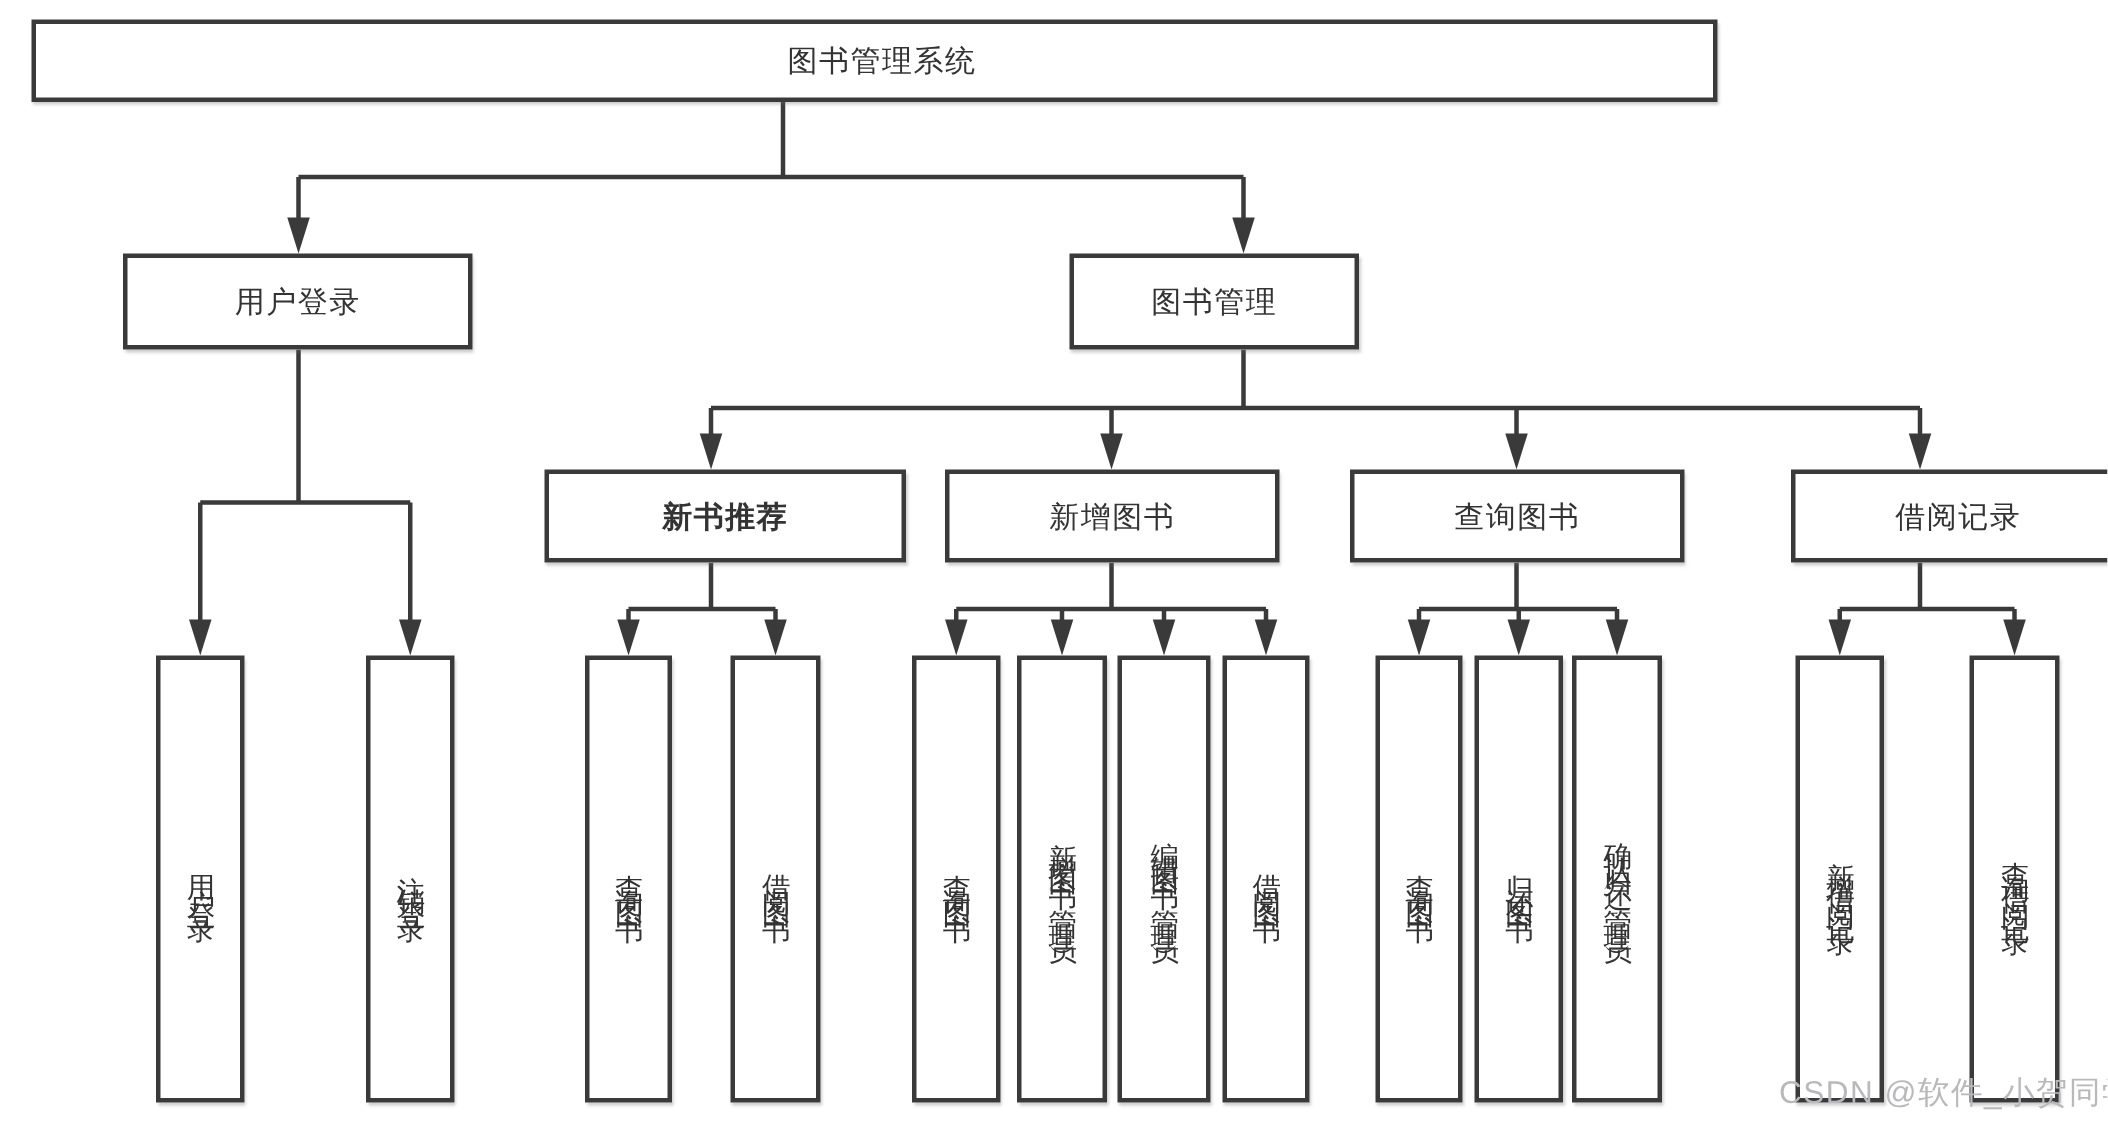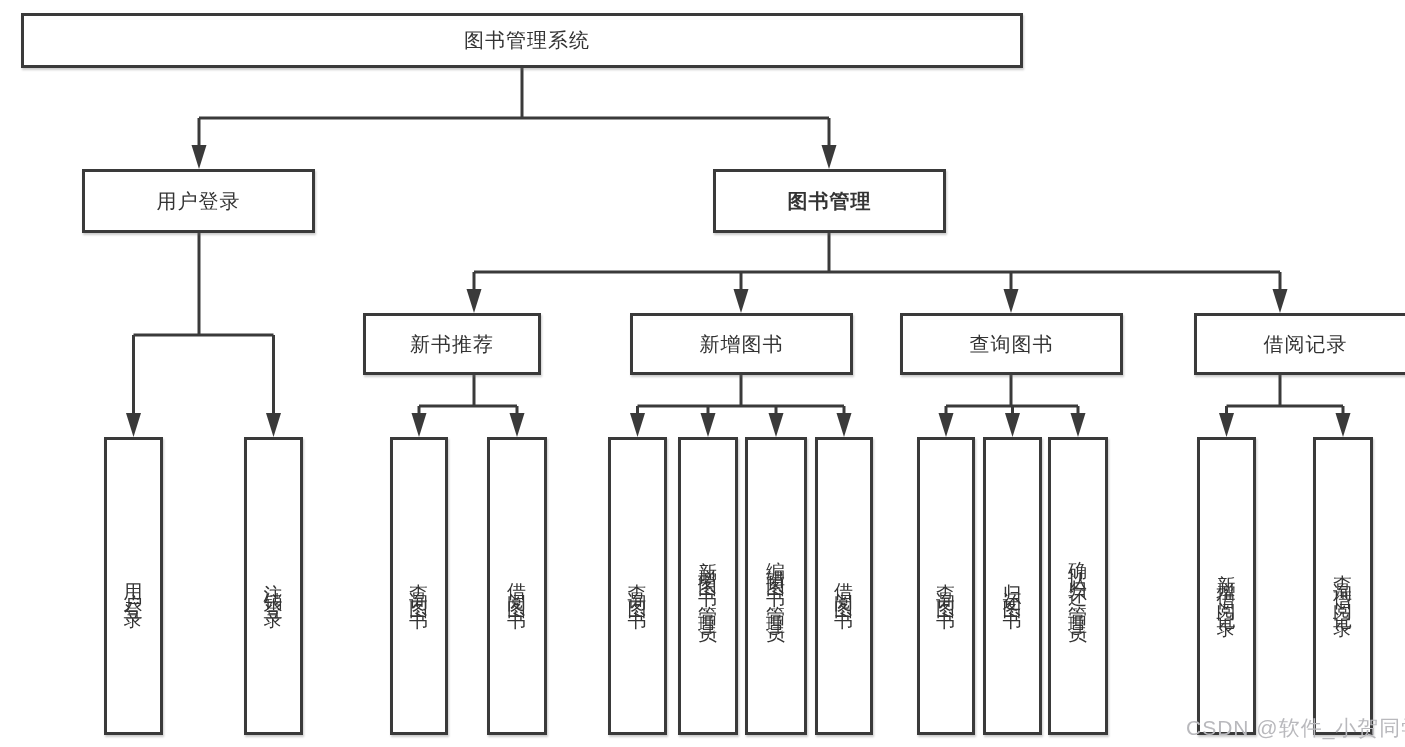--- a/index.html
+++ b/index.html
@@ -126,32 +126,32 @@
 
       <polygon points="938.5,413 953.5,413 946,437"></polygon>
       <polygon points="1005,413 1020,413 1012.5,437"></polygon>
       <polygon points="1070.5,413 1085.5,413 1078,437"></polygon>
 
       <polygon points="1219,413 1234,413 1226.5,437"></polygon>
       <polygon points="1335.5,413 1350.5,413 1343,437"></polygon>
     </g>
   </svg>
 
-  <div class="node h" style="left:21px; top:13px; width:1002px; height:55px;padding-left:10px;">
+  <div class="node h" style="left:21px; top:13px; width:1124px; height:55px;padding-left:10px;">
     <span>图书管理系统</span>
   </div>
 
   <div class="node h" style="left:82px; top:169px; width:233px; height:64px;">
     <span>用户登录</span>
   </div>
-  <div class="node h" style="left:713px; top:169px; width:233px; height:64px;font-weight:bold;">
+  <div class="node h" style="left:713px; top:169px; width:193px; height:64px;">
     <span>图书管理</span>
   </div>
 
-  <div class="node h" style="left:363px; top:313px; width:178px; height:62px;">
+  <div class="node h" style="left:363px; top:313px; width:241px; height:62px;font-weight:bold;">
     <span>新书推荐</span>
   </div>
   <div class="node h" style="left:630px; top:313px; width:223px; height:62px;">
     <span>新增图书</span>
   </div>
   <div class="node h" style="left:900px; top:313px; width:223px; height:62px;">
     <span>查询图书</span>
   </div>
   <div class="node h" style="left:1169px; top:313px; width:223px; height:62px;margin-left:25px;">
     <span>借阅记录</span>

